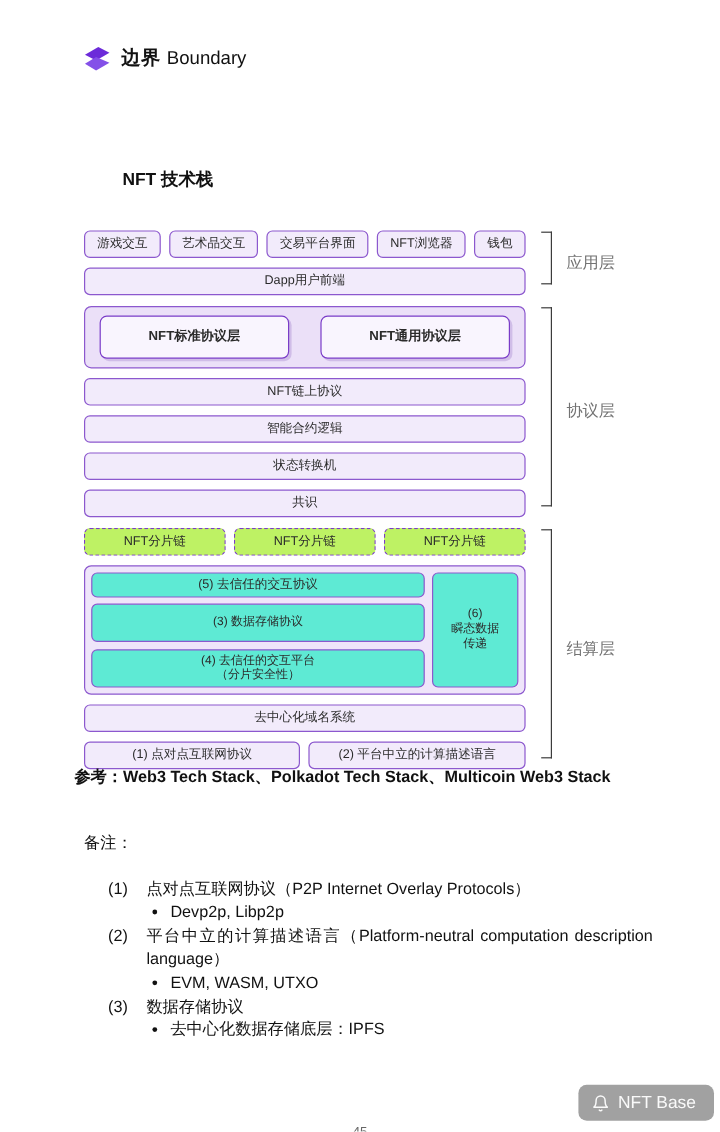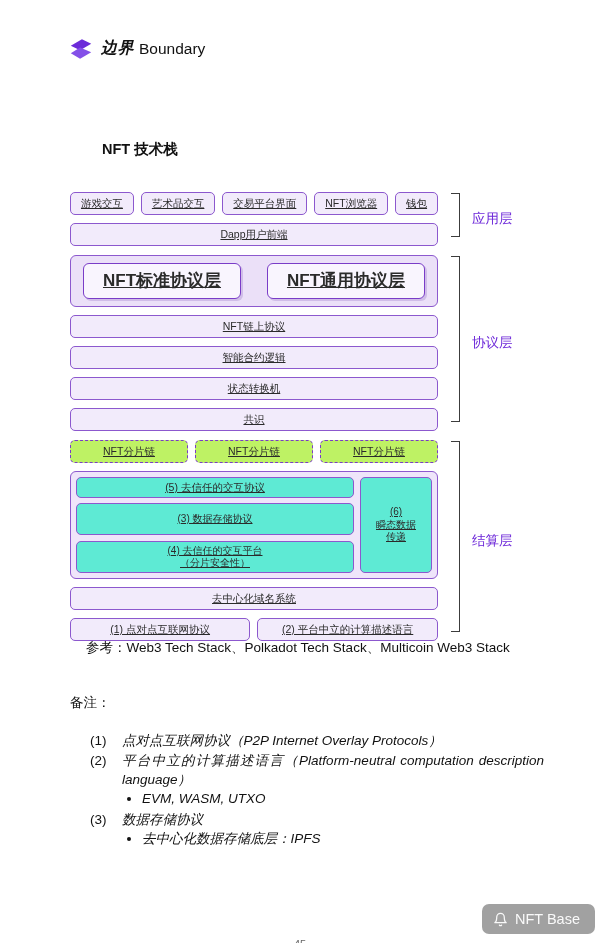--- a/index.html
+++ b/index.html
@@ -2,44 +2,44 @@
 <html><head>
 <meta charset="utf-8">
 <style>
   * { margin:0; padding:0; box-sizing:border-box; }
   html,body { width:600px; height:943px; }
   body {
     position:relative; overflow:hidden; background:#ffffff;
     font-family:"Liberation Sans","DejaVu Sans",sans-serif; color:#111;
   }
   .header { position:absolute; top:36px; left:68px; display:flex; align-items:center; gap:7px; }
-  .logo-cn { font-size:16px; font-weight:700; letter-spacing:.5px;font-style:italic; }
+  .logo-cn { font-size:16px; font-weight:700; letter-spacing:.5px; }
   .logo-en { font-size:15.5px; font-weight:400; margin-left:-2px; }
   .title { position:absolute; top:140px; left:70px; font-size:14.5px; font-weight:700;margin-left:32px; }
 
   .diagram { position:absolute; top:192px; left:70px; width:368px; }
   .sec { position:relative; margin-bottom:9px; }
   .sec > * { margin-bottom:8px; }
   .sec > *:last-child { margin-bottom:0; }
   .row { display:flex; gap:7px; }
   .box {
     background:#f2ebfb; border:1px solid #8c58ce; border-radius:5px;
     min-height:23px; display:flex; align-items:center; justify-content:center;
-    text-align:center; font-size:10.5px; color:#2b2b2b; padding:2px 6px; line-height:1.25;text-decoration:underline;
+    text-align:center; font-size:10.5px; color:#2b2b2b; padding:2px 6px; line-height:1.25;
   }
   .small { flex:1 1 auto; }
   .wide { width:100%; }
   .protocol-outer {
     background:#ebe0f8; border:1px solid #8c58ce; border-radius:6px;
     padding:7px 12px; display:flex; gap:26px;
   }
   .protocol-main {
     flex:1; min-height:36px; background:#f9f5fe; border:1.4px solid #7a3cc8;
     border-radius:6px; box-shadow:2px 2px 0 rgba(140,100,190,.28);
-    font-size:17px; font-weight:700;
+    font-size:11px; font-weight:700;
   }
   .dashed { border:1.4px dashed #7a3cc8; background:#bef264; flex:1; }
   .cluster {
     background:#efe5fa; border:1px solid #8c58ce; border-radius:6px;
     padding:5px; display:flex; gap:6px;
   }
   .cluster-left { flex:1; display:flex; flex-direction:column; gap:5px; }
   .cluster-row { display:flex; gap:6px;flex-direction:column; }
   .cluster .box { background:#5eead4; }
   .c5 { min-height:21px; }
@@ -47,29 +47,29 @@
   .c4 { flex:1.15; min-height:32px; font-size:10px; white-space:pre-line; }
   .c6 { width:72px; font-size:10px; white-space:pre-line; }
   .half1 { flex:0 0 49%; }
   .half2 { flex:1; }
   .bracket {
     position:absolute; left:calc(100% + 13px); top:1px; bottom:1px; width:9px;
     border:1.4px solid #3c3c3c; border-left:none;
   }
   .bracket-label {
     position:absolute; left:calc(100% + 34px); top:50%; transform:translateY(-50%);
-    font-size:13.5px; white-space:nowrap; color:#6d28d9;
+    font-size:13.5px; white-space:nowrap; color:#737373;
   }
 
-  .reference { position:absolute; top:639px; left:86px; right:36px; font-size:13.5px; }
+  .reference { position:absolute; top:639px; left:62px; right:36px; font-size:13.5px;font-weight:bold; }
   .notes-heading { position:absolute; top:694px; left:70px; font-size:13.5px; }
   .notes { position:absolute; top:731px; left:90px; right:56px; font-size:13.5px; line-height:1.42; }
   .note { display:flex; gap:8px; margin-bottom:1px; }
   .note-num { flex:0 0 24px; }
-  .note-body { flex:1; text-align:justify;font-style:italic; }
+  .note-body { flex:1; text-align:justify; }
   ul.bullets { list-style:disc; margin:0 0 0 20px; }
 
   .watermark {
     position:absolute; right:5px; bottom:9px; background:rgba(148,148,148,.88);
     border-radius:7px; color:#fafafa; display:flex; align-items:center; gap:7px;
     padding:7px 15px 7px 11px; font-size:14.5px;
   }
   .wm-icon { display:flex; align-items:center; }
   .page-num { position:absolute; left:50%; bottom:-7px; transform:translateX(-50%); font-size:11px; color:#666; }
 </style>
@@ -149,20 +149,23 @@
 
 <div class="reference">参考：Web3 Tech Stack、Polkadot Tech Stack、Multicoin Web3 Stack</div>
 
 <div class="notes-heading">备注：</div>
 
 <div class="notes">
   <div class="note">
     <span class="note-num">(1)</span>
     <div class="note-body">
       <div>点对点互联网协议（P2P Internet Overlay Protocols）</div>
+      <ul class="bullets">
+        <li>Devp2p, Libp2p</li>
+      </ul>
     </div>
   </div>
   <div class="note">
     <span class="note-num">(2)</span>
     <div class="note-body">
       <div>平台中立的计算描述语言（Platform-neutral computation description language）</div>
       <ul class="bullets">
         <li>EVM, WASM, UTXO</li>
       </ul>
     </div>

